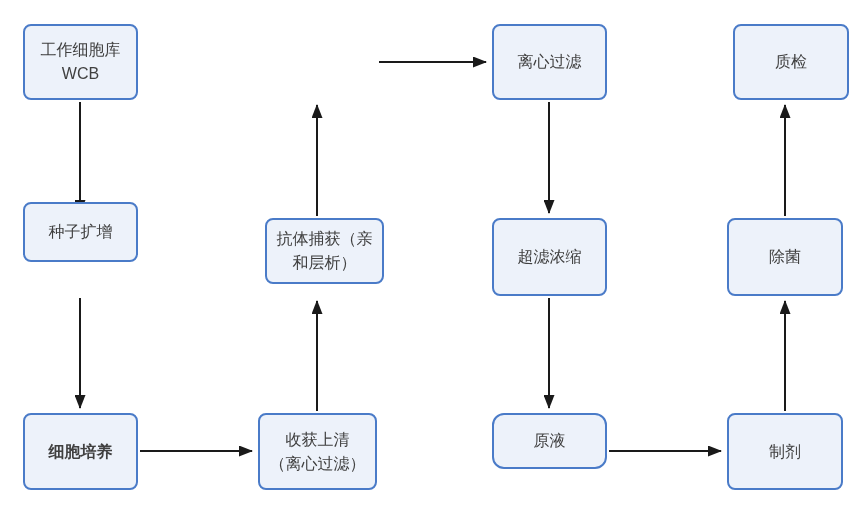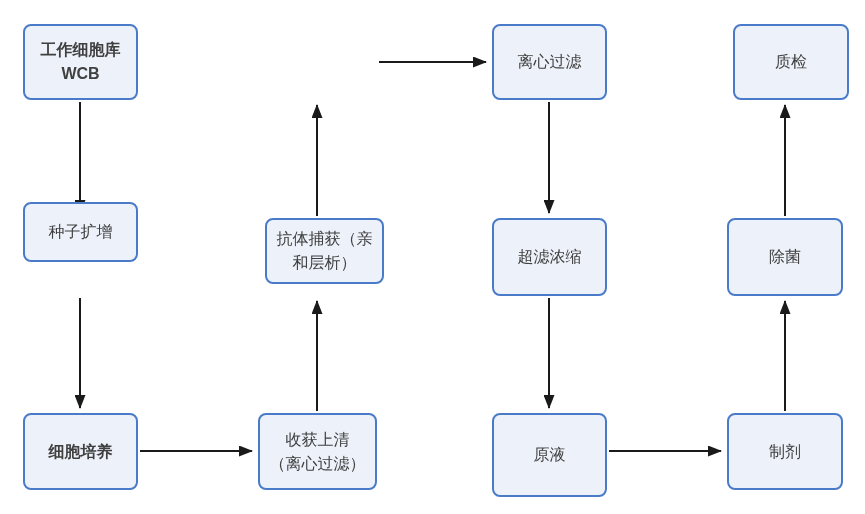--- a/index.html
+++ b/index.html
@@ -64,31 +64,31 @@
 
     <line x1="549" y1="102" x2="549" y2="213" marker-end="url(#arrowhead)"></line>
     <line x1="549" y1="298" x2="549" y2="408" marker-end="url(#arrowhead)"></line>
 
     <line x1="609" y1="451" x2="721" y2="451" marker-end="url(#arrowhead)"></line>
 
     <line x1="785" y1="411" x2="785" y2="301" marker-end="url(#arrowhead)"></line>
     <line x1="785" y1="216" x2="785" y2="105" marker-end="url(#arrowhead)"></line>
   </svg>
 
-  <div class="node" style="left:23px;  top:24px;  width:115px; height:76px;font-weight:bold;">工作细胞库
+  <div class="node" style="left:23px;  top:24px;  width:115px; height:76px;">工作细胞库
 WCB</div>
   <div class="node" style="left:23px;  top:202px; width:115px; height:60px;">种子扩增</div>
   <div class="node" style="left:23px;  top:413px; width:115px; height:77px;font-weight:bold;">细胞培养</div>
 
   <div class="node" style="left:258px; top:413px; width:119px; height:77px;">收获上清
 （离心过滤）</div>
   <div class="node" style="left:265px; top:218px; width:119px; height:66px;">抗体捕获（亲
 和层析）</div>
 
   <div class="node" style="left:492px; top:24px;  width:115px; height:76px;">离心过滤</div>
   <div class="node" style="left:492px; top:218px; width:115px; height:78px;">超滤浓缩</div>
-  <div class="node" style="left:492px; top:413px; width:115px; height:84px;">原液</div>
+  <div class="node" style="left:492px; top:413px; width:115px; height:56px;border-radius:12px;">原液</div>
 
   <div class="node" style="left:727px; top:413px; width:116px; height:77px;">制剂</div>
   <div class="node" style="left:727px; top:218px; width:116px; height:78px;text-align:center;">除菌</div>
   <div class="node" style="left:727px; top:24px;  width:116px; height:76px;margin-left:6px;">质检</div>
 
 </div>
 
 </body></html>

